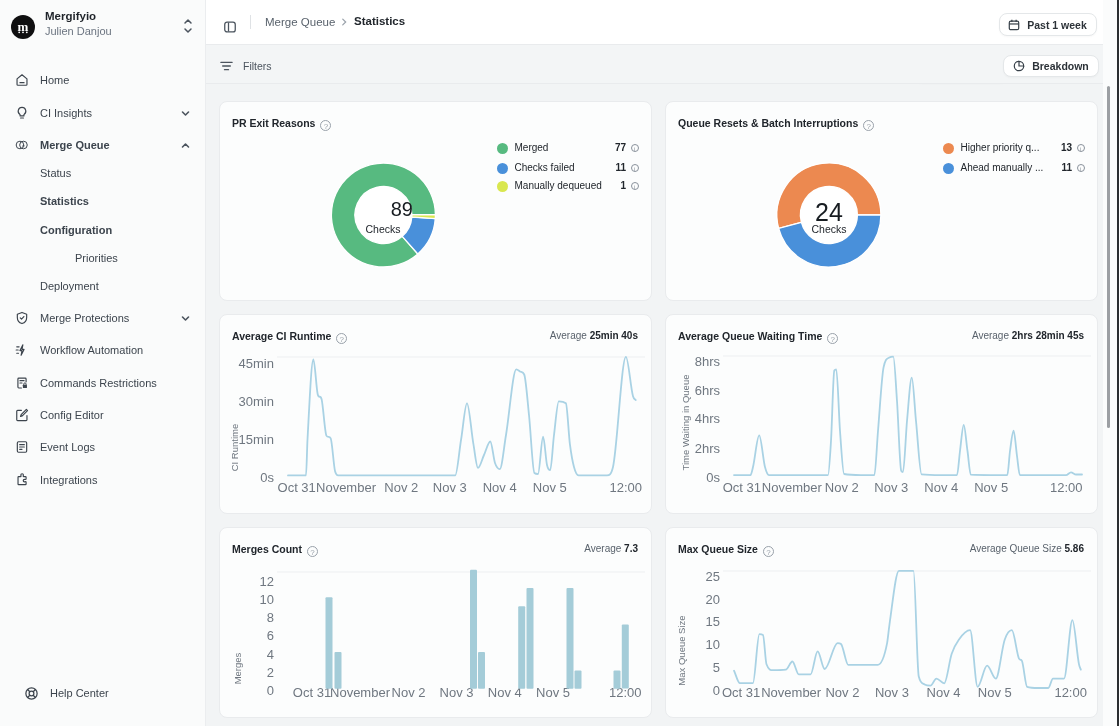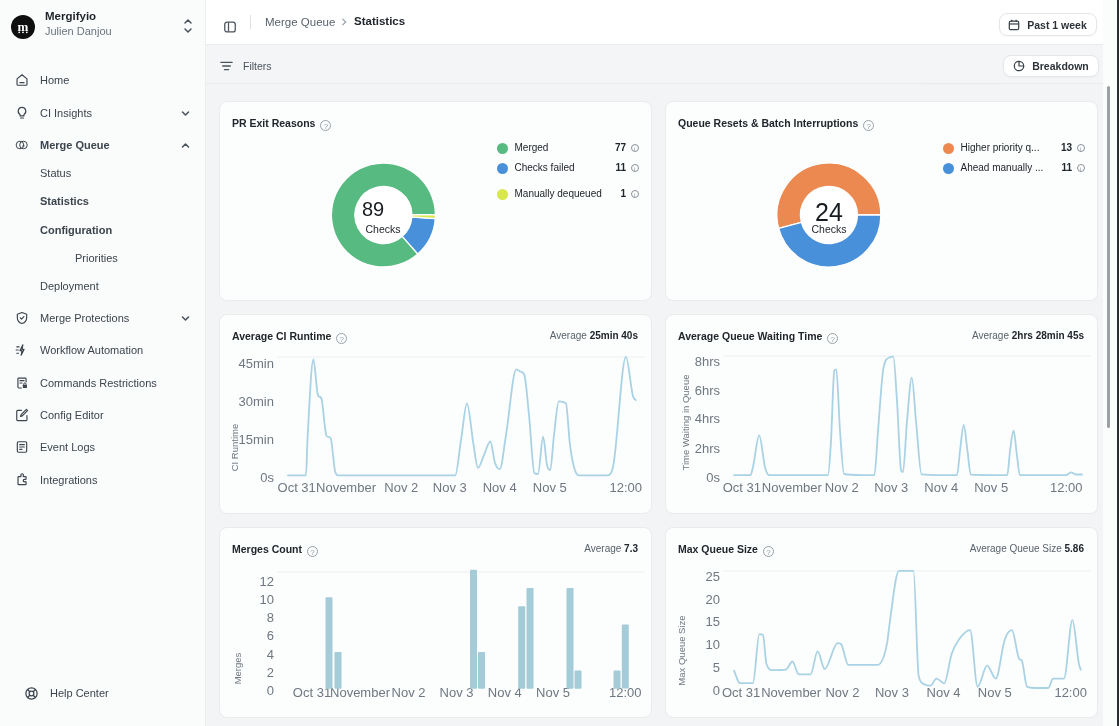--- a/index.html
+++ b/index.html
@@ -199,35 +199,35 @@
 </div>
 
 <div class="panel" style="left:219px;top:101px;height:200px;">
   <div class="ptitle">PR Exit Reasons <span class="qmark">?</span></div>
   <svg class="abs" style="left:0;top:0;" width="433" height="200" viewBox="0 0 433 200">
     <path d="M215.40 112.55 A52 52 0 1 0 197.83 151.97 L182.27 134.36 A28.5 28.5 0 1 1 191.90 112.75 Z" stroke="#fff" stroke-width="1.3" fill="#57ba80"></path>
     <path d="M197.83 151.97 A52 52 0 0 0 215.27 116.67 L191.83 115.01 A28.5 28.5 0 0 1 182.27 134.36 Z" stroke="#fff" stroke-width="1.3" fill="#4990da"></path>
     <path d="M215.27 116.67 A52 52 0 0 0 215.40 112.55 L191.90 112.75 A28.5 28.5 0 0 1 191.83 115.01 Z" stroke="#fff" stroke-width="1.3" fill="#d9e74f"></path>
     <circle cx="163.4" cy="113" r="28.2" fill="#fff"></circle>
   </svg>
-  <div class="abs" style="left:113px;top:96px;width:80px;text-align:center;font-size:20px;color:#171c21;">89</div>
+  <div class="abs" style="left:113px;top:96px;width:80px;text-align:right;font-size:20px;color:#171c21;">89</div>
   <div class="abs" style="left:113px;top:121px;width:100px;text-align:center;font-size:10.5px;color:#21262c;">Checks</div>
   <div class="leg" style="left:277px;top:37px;width:150px;">
       <span class="dot" style="background:#57ba80;"></span>
       <span class="ltext">Merged</span>
       <span class="lnum">77</span>
       <span class="info">i</span>
     </div>
   <div class="leg" style="left:277px;top:57px;width:150px;">
       <span class="dot" style="background:#4990da;"></span>
       <span class="ltext">Checks failed</span>
       <span class="lnum">11</span>
       <span class="info">i</span>
     </div>
-  <div class="leg" style="left:277px;top:83px;width:150px;text-decoration:underline;">
+  <div class="leg" style="left:277px;top:75px;width:150px;text-decoration:underline;">
       <span class="dot" style="background:#d9e74f;"></span>
       <span class="ltext">Manually dequeued</span>
       <span class="lnum">1</span>
       <span class="info">i</span>
     </div>
 </div>
 
 <div class="panel" style="left:665px;top:101px;height:200px;">
   <div class="ptitle">Queue Resets &amp; Batch Interruptions <span class="qmark">?</span></div>
   <svg class="abs" style="left:0;top:0;" width="433" height="200" viewBox="0 0 433 200">

